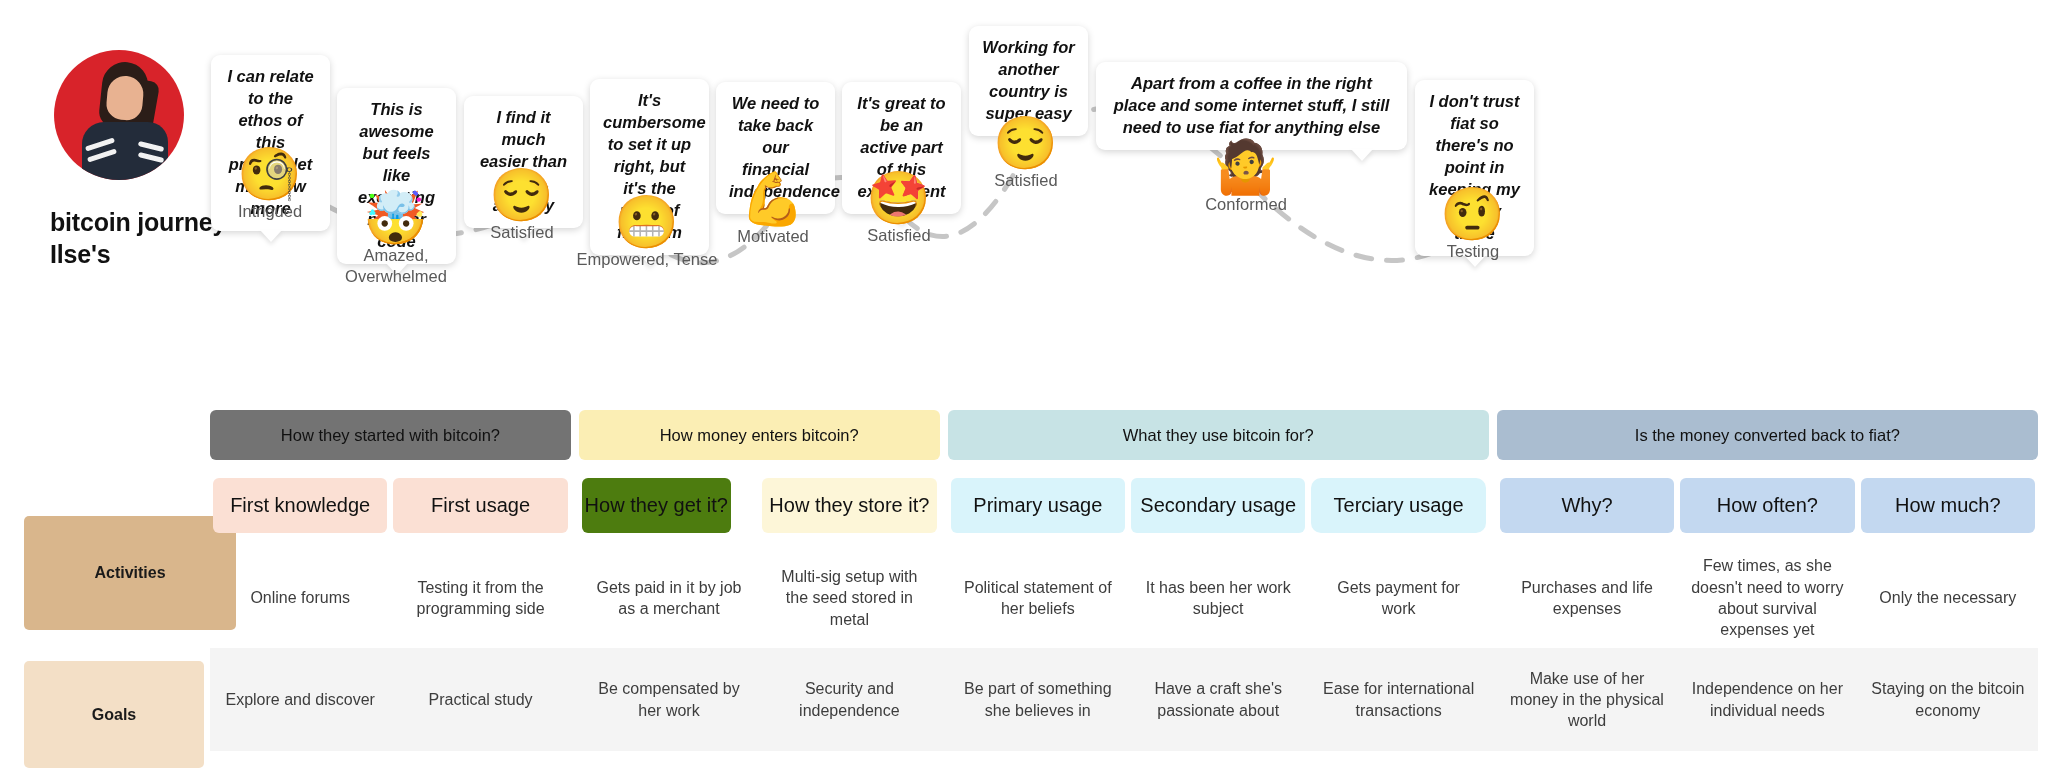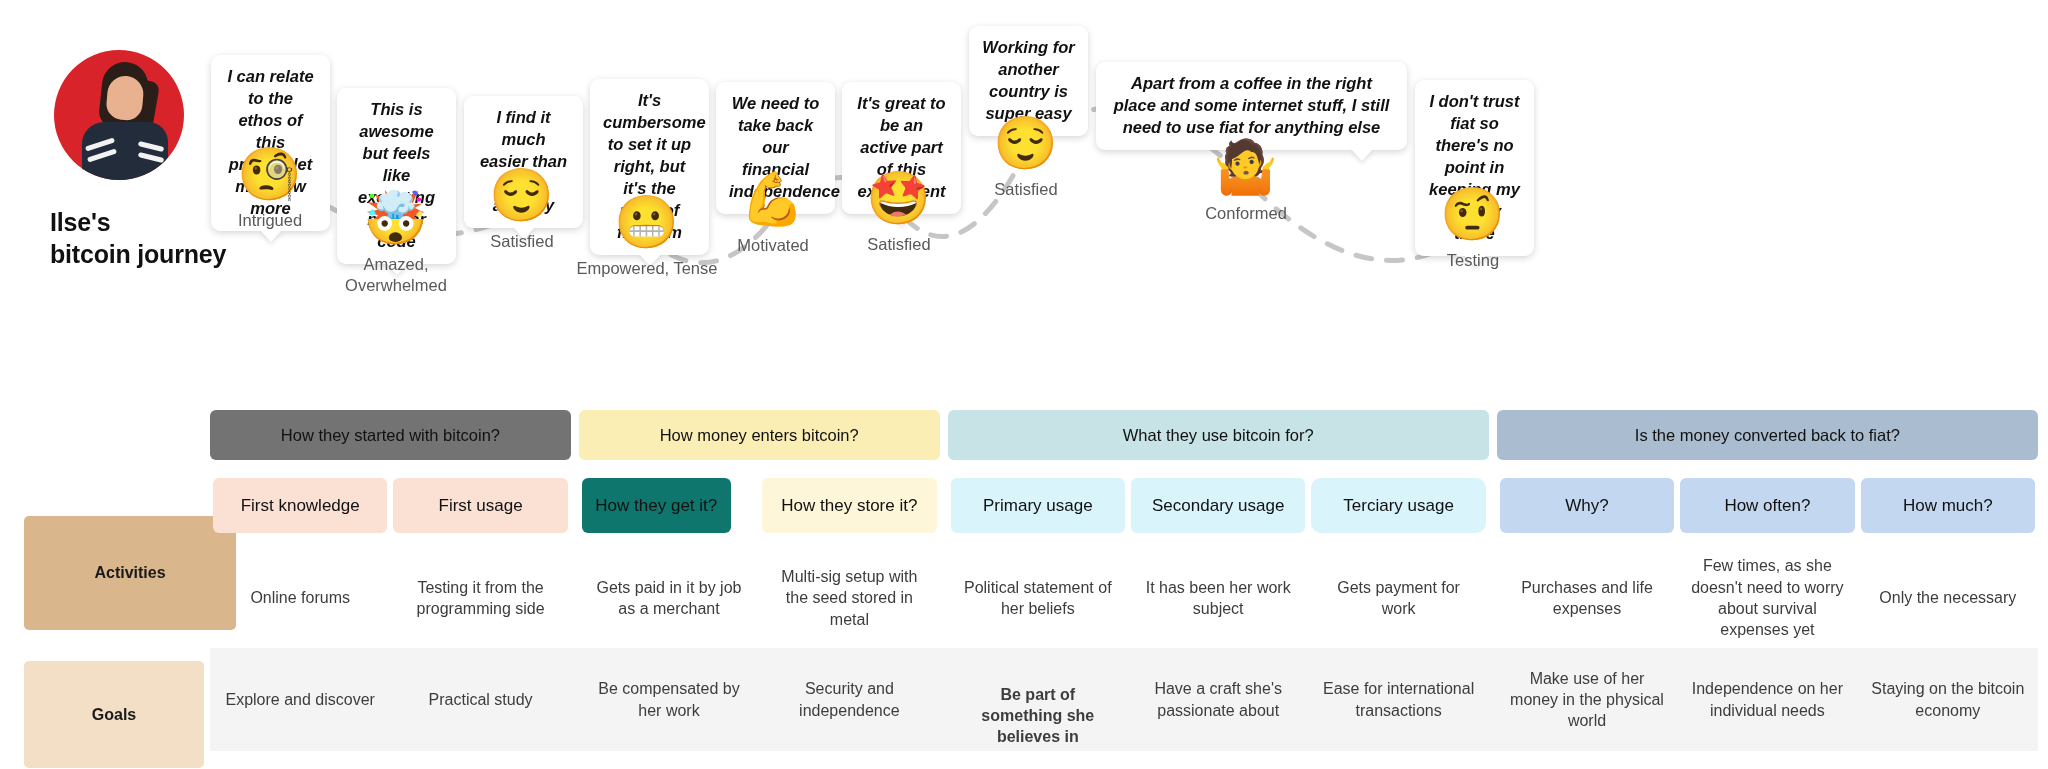--- a/index.html
+++ b/index.html
@@ -49,21 +49,21 @@
   
   .curve { position: absolute; left: 0; top: 0; width: 2048px; height: 330px; }
 
   
   .emo {
     position: absolute; text-align: center; width: 200px;
     margin-left: -100px;
   }
   .emo .glyph { font-size: 52px; line-height: 1; }
   .emo .elabel {
-    margin-top: 10px; font-size: 16.5px; color: #595959;
+    margin-top: 1px; font-size: 16.5px; color: #595959;
     line-height: 1.3; white-space: pre-line;
   }
 
   
   .bub {
     position: absolute; background: #fff;
     border-radius: 9px;
     box-shadow: 0 2px 7px rgba(0,0,0,0.17);
     padding: 11px 13px;
     font-size: 16.5px; font-style: italic; font-weight: bold;
@@ -88,21 +88,21 @@
     font-size: 16px; font-weight: bold; color: #1a1a1a;
   }
   .band {
     position: absolute; display: flex; align-items: center;
     justify-content: center; border-radius: 6px;
     font-size: 16.5px; color: #111; text-align: center;
   }
   .subhead {
     position: absolute; display: flex; align-items: center;
     justify-content: center; border-radius: 6px;
-    font-size: 17px; color: #111; text-align: center;
+    font-size: 20px; color: #111; text-align: center;
   }
   .cell {
     position: absolute; display: flex; align-items: center;
     justify-content: center; text-align: center;
     font-size: 16px; color: #3d3d3d; line-height: 1.33;
     padding: 0 8px;
   }
   .goalstripe { position: absolute; background: #f4f4f4; }
 </style>
 </head>
@@ -115,22 +115,22 @@
       <div class="av-hair"></div>
       <div class="av-hair2"></div>
       <div class="av-face"></div>
       <div class="av-body"></div>
       <div class="av-stripe" style="left:31px;top:92px;transform:rotate(-18deg);"></div>
       <div class="av-stripe" style="left:33px;top:103px;transform:rotate(-18deg);"></div>
       <div class="av-stripe" style="left:84px;top:94px;width:26px;transform:rotate(14deg);"></div>
       <div class="av-stripe" style="left:84px;top:105px;width:26px;transform:rotate(14deg);"></div>
     </div>
     <div class="persona-title">
+      <div>bitcoin journey</div>
       <div>Ilse's</div>
-      <div>bitcoin journey</div>
     </div>
   </div>
 
   <svg class="curve" viewBox="0 0 2048 330">
     <path id="journeyPath" fill="none" stroke="#c6c6c6" stroke-width="5" stroke-linecap="round" stroke-dasharray="16 15" d="M 300 190 Q 350 222 396 232 Q 460 244 522 212
              Q 590 178 647 238 Q 712 296 773 218
              Q 840 140 899 212 Q 960 282 1026 152
              Q 1120 50 1246 180 Q 1370 310 1473 230"></path>
   </svg>
 
@@ -188,30 +188,30 @@
       <div class="rowlabel" style="left: 24px; top: 516px; width: 212px; height: 114px; background: rgb(217, 182, 140);">Activities</div>
       <div class="rowlabel" style="left: 24px; top: 661px; width: 180px; height: 107px; background: rgb(243, 223, 198);">Goals</div>
       <div class="band" style="left: 210px; top: 410px; width: 360.8px; height: 50px; background: #737373;">How they started with bitcoin?</div>
       <div class="subhead" style="left: 213px; top: 478px; width: 174.4px; height: 55px; background: rgb(251, 224, 212);">First knowledge</div>
       <div class="cell" style="left: 213px; top: 548px; width: 174.4px; height: 100px;">Online forums</div>
       <div class="cell" style="left: 213px; top: 648px; width: 174.4px; height: 103px;">Explore and discover</div>
       <div class="subhead" style="left: 393.4px; top: 478px; width: 174.4px; height: 55px; background: rgb(251, 224, 212);">First usage</div>
       <div class="cell" style="left: 393.4px; top: 548px; width: 174.4px; height: 100px;">Testing it from the programming side</div>
       <div class="cell" style="left: 393.4px; top: 648px; width: 174.4px; height: 103px;">Practical study</div>
       <div class="band" style="left: 578.8px; top: 410px; width: 360.8px; height: 50px; background: rgb(251, 238, 180);">How money enters bitcoin?</div>
-      <div class="subhead" style="left: 581.8px; top: 478px; width: 149px; height: 55px; background: #0f766e;">How they get it?</div>
+      <div class="subhead" style="left: 581.8px; top: 478px; width: 149px; height: 55px; background: #4d7c0f;">How they get it?</div>
       <div class="cell" style="left: 581.8px; top: 548px; width: 174.4px; height: 100px;">Gets paid in it by job as a merchant</div>
       <div class="cell" style="left: 581.8px; top: 648px; width: 174.4px; height: 103px;">Be compensated by her work</div>
       <div class="subhead" style="left: 762.2px; top: 478px; width: 174.4px; height: 55px; background: rgb(253, 246, 216);">How they store it?</div>
       <div class="cell" style="left: 762.2px; top: 548px; width: 174.4px; height: 100px;">Multi-sig setup with the seed stored in metal</div>
       <div class="cell" style="left: 762.2px; top: 648px; width: 174.4px; height: 103px;">Security and independence</div>
       <div class="band" style="left: 947.6px; top: 410px; width: 541.2px; height: 50px; background: rgb(199, 227, 229);">What they use bitcoin for?</div>
       <div class="subhead" style="left: 950.6px; top: 478px; width: 174.4px; height: 55px; background: rgb(217, 244, 251);">Primary usage</div>
       <div class="cell" style="left: 950.6px; top: 548px; width: 174.4px; height: 100px;">Political statement of her beliefs</div>
-      <div class="cell" style="left: 950.6px; top: 664px; width: 174.4px; height: 103px; font-weight: bold;">Be part of something she believes in</div>
+      <div class="cell" style="left: 950.6px; top: 648px; width: 174.4px; height: 103px;">Be part of something she believes in</div>
       <div class="subhead" style="left: 1131px; top: 478px; width: 174.4px; height: 55px; background: rgb(217, 244, 251);">Secondary usage</div>
       <div class="cell" style="left: 1131px; top: 548px; width: 174.4px; height: 100px;">It has been her work subject</div>
       <div class="cell" style="left: 1131px; top: 648px; width: 174.4px; height: 103px;">Have a craft she's passionate about</div>
       <div class="subhead" style="left: 1311.4px; top: 478px; width: 174.4px; height: 55px; background: rgb(217, 244, 251); border-radius: 10px;">Terciary usage</div>
       <div class="cell" style="left: 1311.4px; top: 548px; width: 174.4px; height: 100px;">Gets payment for work</div>
       <div class="cell" style="left: 1311.4px; top: 648px; width: 174.4px; height: 103px;">Ease for international transactions</div>
       <div class="band" style="left: 1496.8px; top: 410px; width: 541.2px; height: 50px; background: rgb(170, 189, 208);">Is the money converted back to fiat?</div>
       <div class="subhead" style="left: 1499.8px; top: 478px; width: 174.4px; height: 55px; background: rgb(195, 216, 240);">Why?</div>
       <div class="cell" style="left: 1499.8px; top: 548px; width: 174.4px; height: 100px;">Purchases and life expenses</div>
       <div class="cell" style="left: 1499.8px; top: 648px; width: 174.4px; height: 103px;">Make use of her money in the physical world</div>

